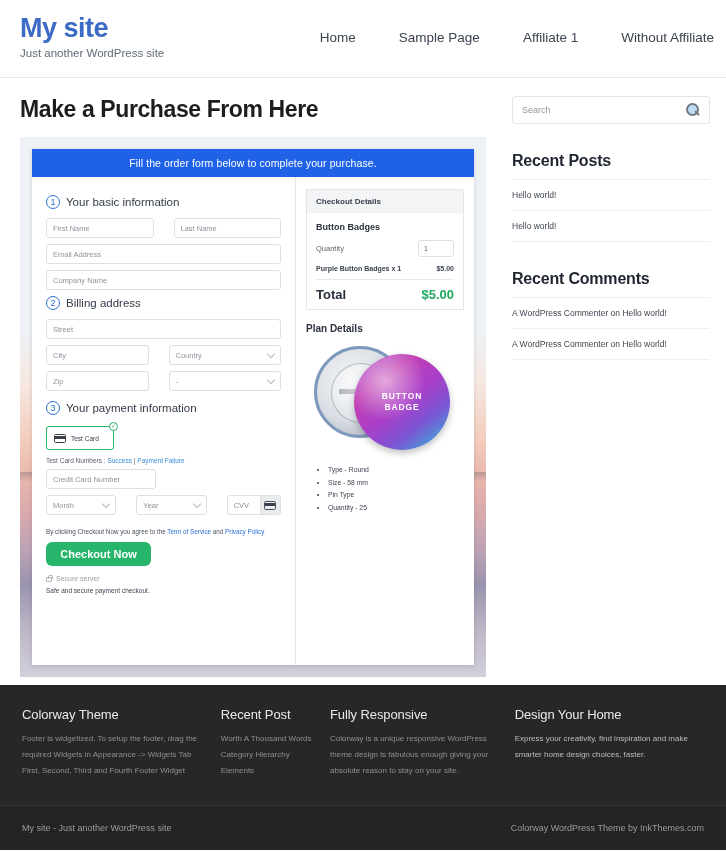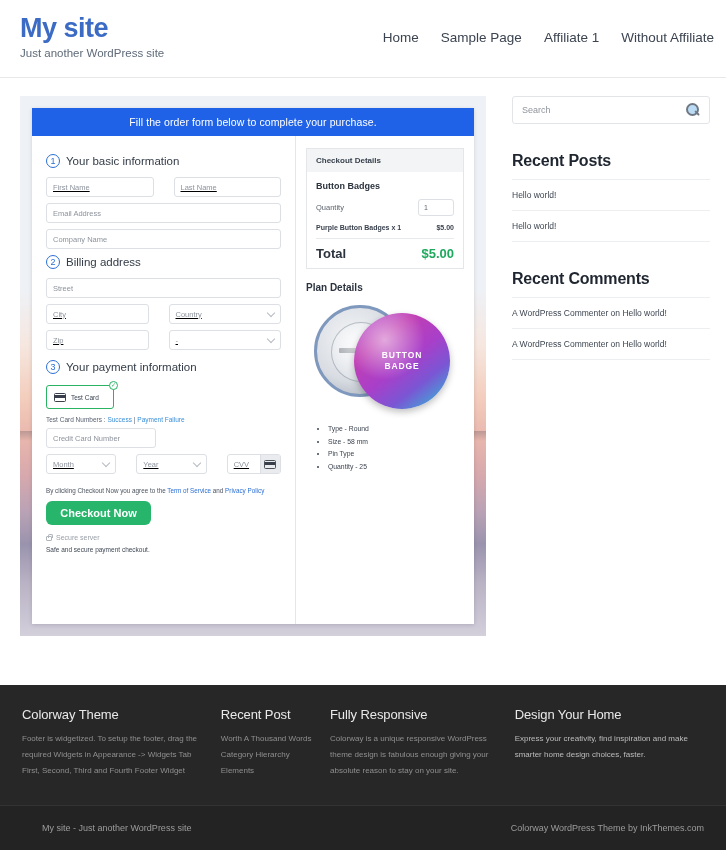--- a/index.html
+++ b/index.html
@@ -23,21 +23,21 @@
   .brand-block { width: 300px; }
   .site-title {
     font-size: 27px; font-weight: bold; color: #3b6bc4;
     letter-spacing: -0.5px; line-height: 1.05;
   }
   .site-tagline {
     font-size: 11.5px; color: #5f6a78; margin-top: 5px;
   }
   .main-nav {
     position: absolute; right: 12px; top: 30px;
-    display: flex; gap: 22px; align-items: center;
+    display: flex; gap: 43px; align-items: center;
   }
   .nav-link {
     font-size: 13.5px; color: #3c4451; text-decoration: none;
     white-space: nowrap;
   }
 
   
   .page-wrap {
     display: flex; padding: 0 0 0 0; height: 607px;
   }
@@ -99,21 +99,21 @@
   }
   .step-label { font-size: 11.5px; color: #333c48; }
 
   
   .fld {
     border: 1px solid #dcdfe3; border-radius: 3px;
     height: 20px; font-size: 7.5px; color: #8d939c;
     display: flex; align-items: center; padding: 0 6px;
     background: #fff; margin-bottom: 6px;
   }
-  .fld-row { display: flex; gap: 20px; text-decoration: underline; }
+  .fld-row { display: flex; gap: 20px; }
   .fld-row .fld { flex: 1; }
   .sel { position: relative; padding-right: 16px; }
   .sel .chev {
     position: absolute; right: 6px; top: 50%;
     width: 6px; height: 6px; margin-top: -4px;
     border-right: 1px solid #b5bac1; border-bottom: 1px solid #b5bac1;
     transform: rotate(45deg);
   }
 
   
@@ -279,41 +279,42 @@
   }
   .fcol p, .fcol li {
     color: #8f8f8f; font-size: 8px; line-height: 2.0; list-style: none;
   }
   .fcol.c4 p { color: #bdbdbd; }
   .copybar {
     background: #232323; height: 45px; border-top: 1px solid #333;
     display: flex; align-items: center; justify-content: space-between;
     padding: 0 22px;
   }
-  .copybar span { color: #9c9c9c; font-size: 9px; margin-left: 20px; }
+  .copybar span { color: #9c9c9c; font-size: 9px; }
 </style>
 </head>
 <body>
 
 <div class="site-header">
   <div class="brand-block">
     <div class="site-title">My site</div>
     <div class="site-tagline">Just another WordPress site</div>
   </div>
   <nav class="main-nav">
     <a class="nav-link" href="#">Home</a>
     <a class="nav-link" href="#">Sample Page</a>
     <a class="nav-link" href="#">Affiliate 1</a>
     <a class="nav-link" href="#">Without Affiliate</a>
   </nav>
 </div>
 
 <div class="page-wrap">
 
   <div class="content-col">
+    <h1 class="page-title">Make a Purchase From Here</h1>
 
     <div class="checkout-outer">
       <div class="checkout-card">
 
         <div class="checkout-banner">Fill the order form below to complete your purchase.</div>
 
         <div class="checkout-body">
 
           <div class="form-col">
 

